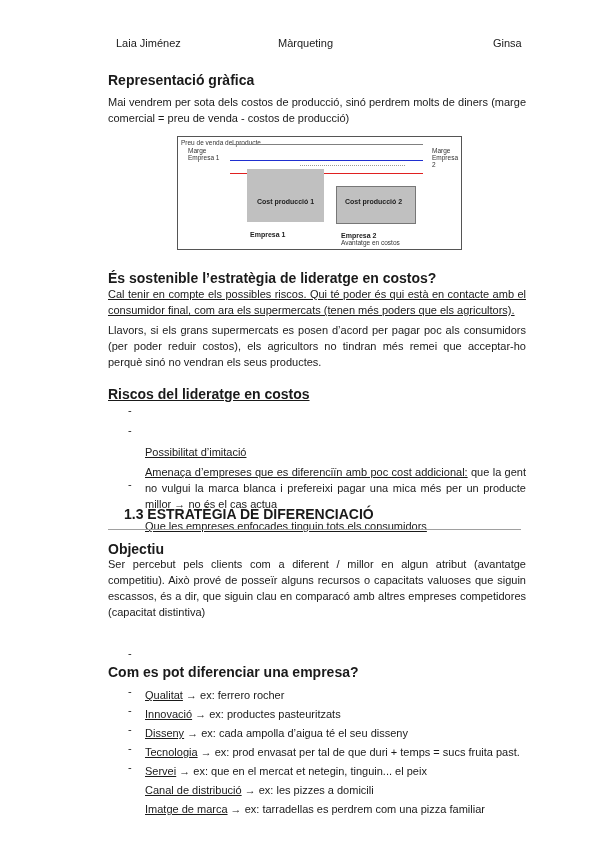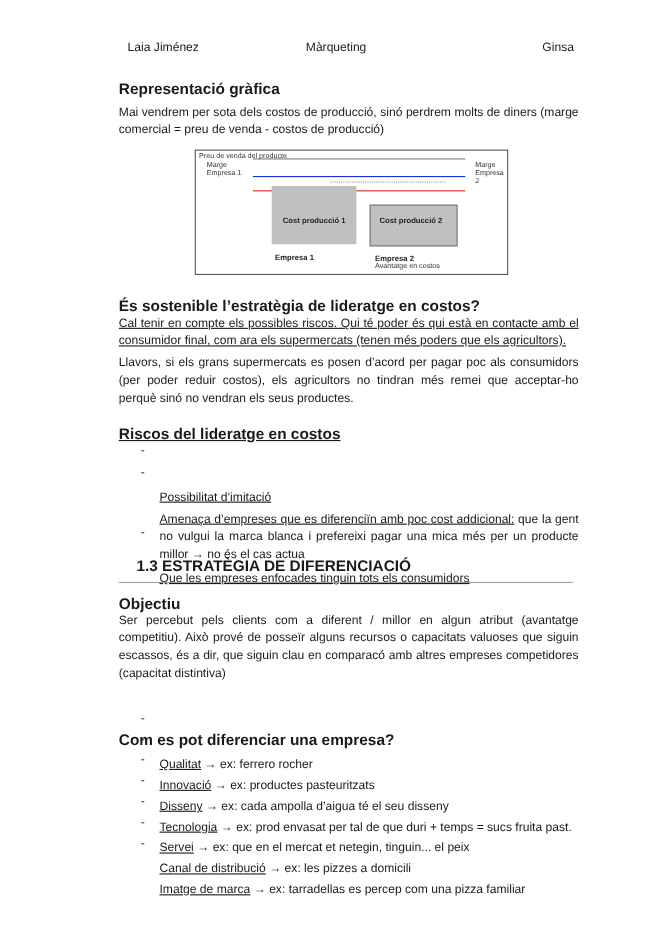--- a/index.html
+++ b/index.html
@@ -120,16 +120,16 @@
     <div class="li" style="top:76px;">
       <span class="dash">-</span>
       <span class="txt"><span class="u">Servei</span><span> → ex: que en el mercat et netegin, tinguin... el peix</span></span>
     </div>
     <div class="li" style="top:95px;">
       <span class="dash">-</span>
       <span class="txt"><span class="u">Canal de distribució</span><span> → ex: les pizzes a domicili</span></span>
     </div>
     <div class="li" style="top:114px;">
       <span class="dash">-</span>
-      <span class="txt"><span class="u">Imatge de marca</span><span> → ex: tarradellas es percep com una pizza familiar</span></span>
+      <span class="txt"><span class="u">Imatge de marca</span><span> → ex: tarradellas es perdrem com una pizza familiar</span></span>
     </div>
   </div>
 </div>
 
 </body></html>

